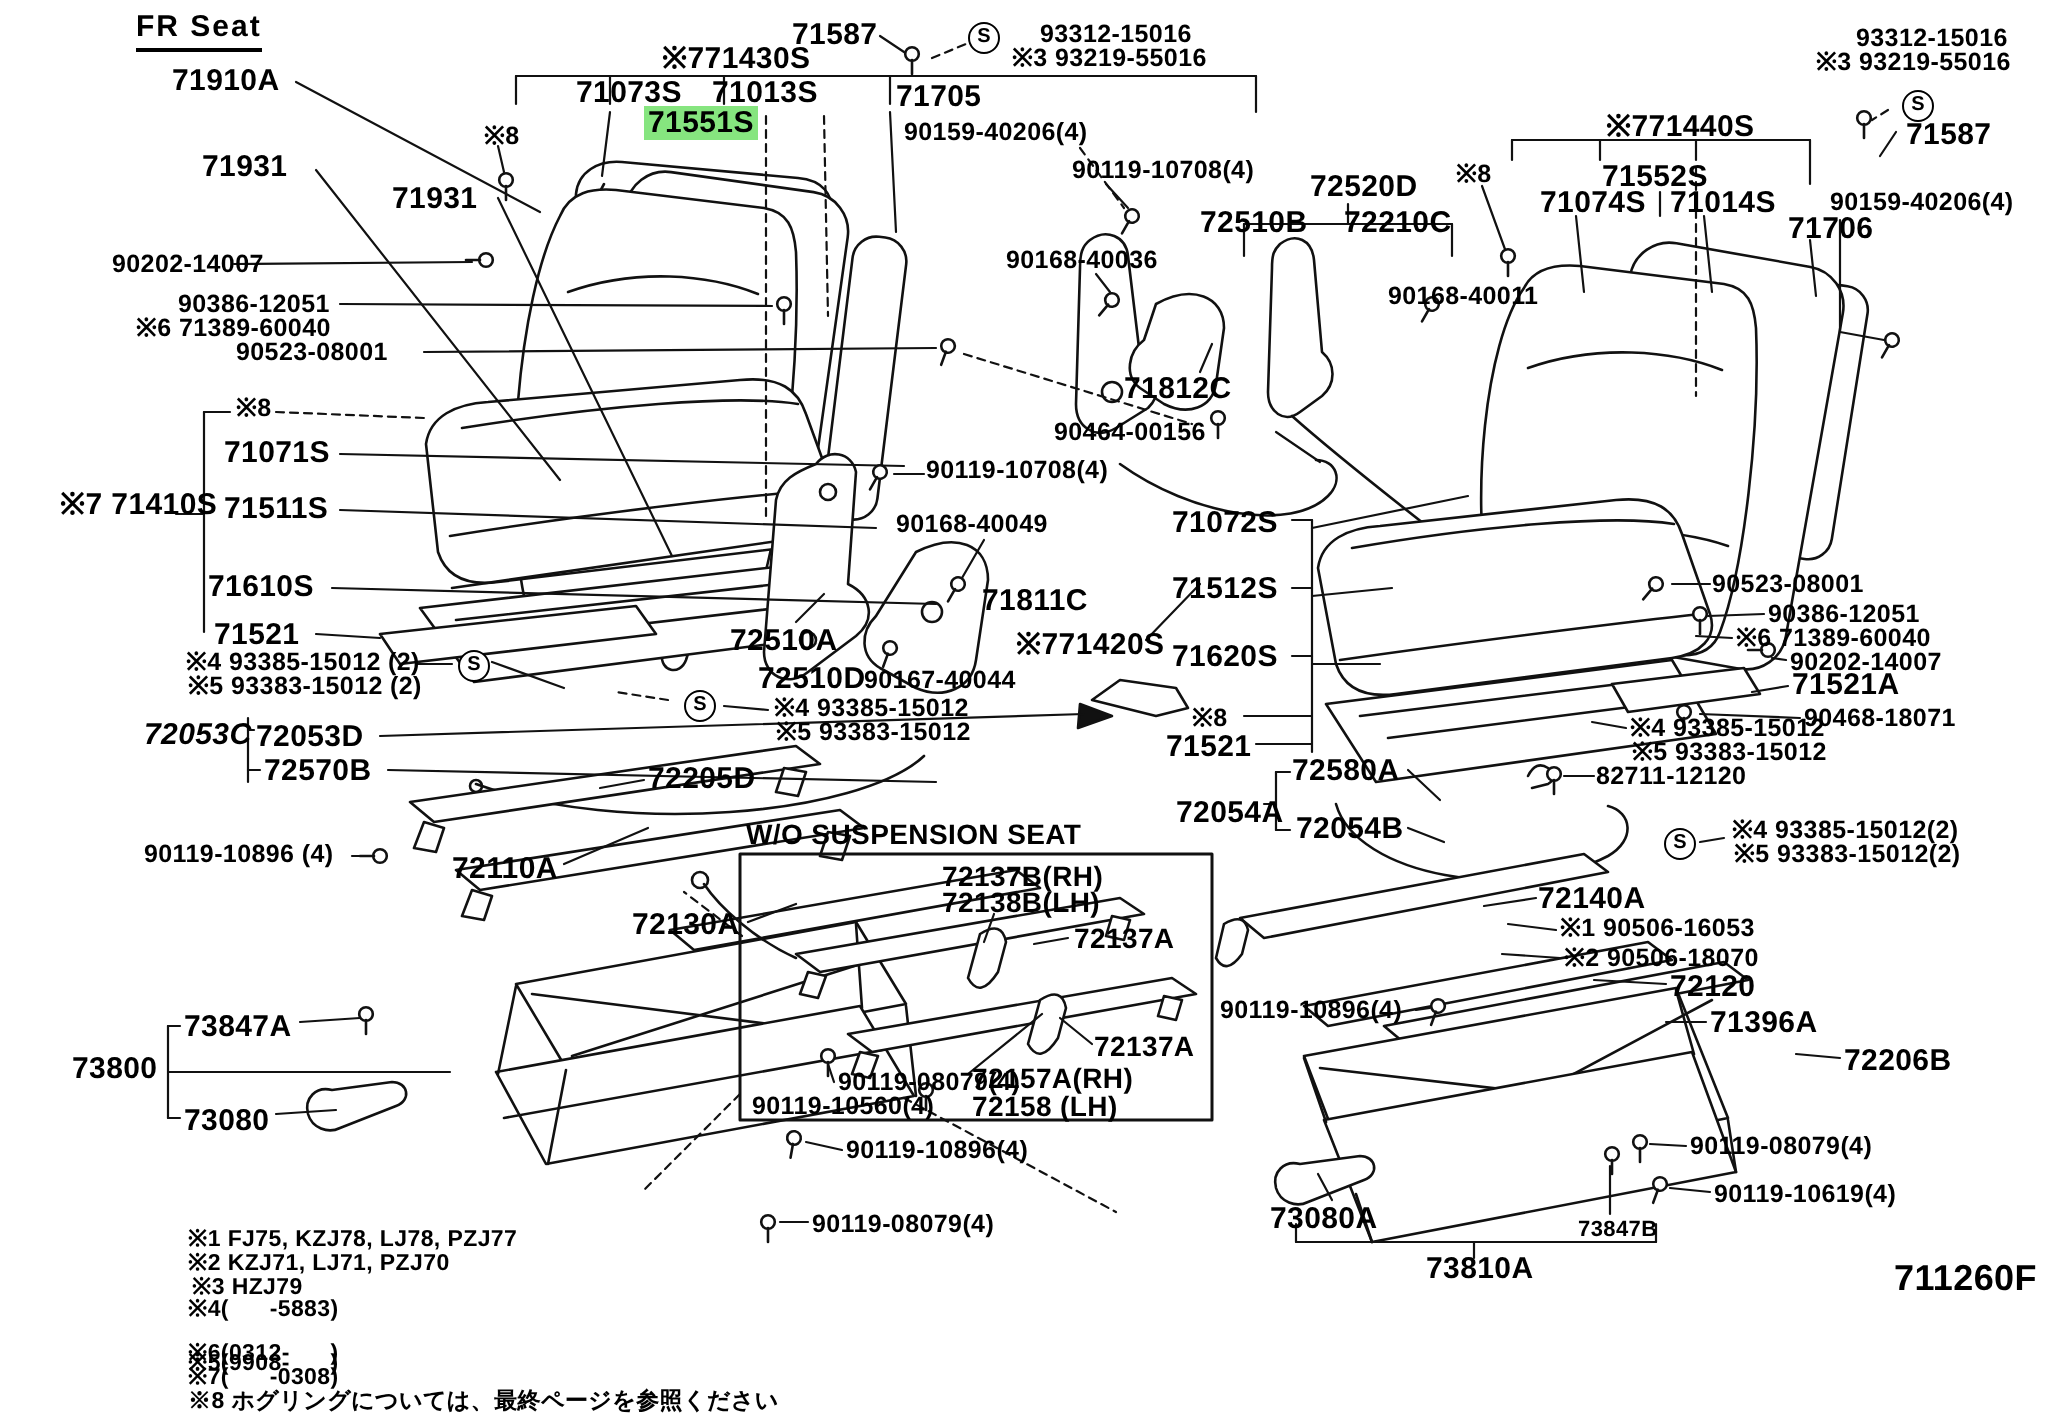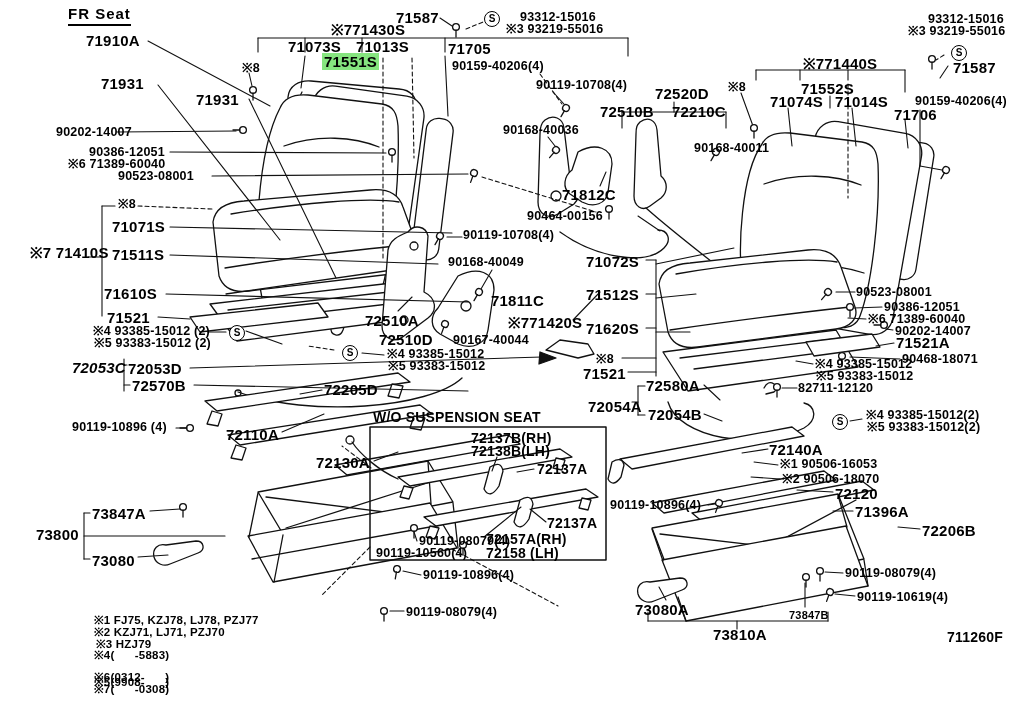--- a/index.html
+++ b/index.html
@@ -377,20 +377,21 @@
       <div class="lbl" style="left: 92px; top: 506px; font-size: 15px;">73847A</div>
       <div class="lbl" style="left: 36px; top: 527px; font-size: 15px;">73800</div>
       <div class="lbl" style="left: 92px; top: 553px; font-size: 15px;">73080</div>
       <div class="lbl" style="left: 94px; top: 615px; font-size: 11.5px;">※1 FJ75, KZJ78, LJ78, PZJ77</div>
       <div class="lbl" style="left: 94px; top: 627px; font-size: 11.5px;">※2 KZJ71, LJ71, PZJ70</div>
       <div class="lbl" style="left: 96px; top: 639px; font-size: 11.5px;">※3 HZJ79</div>
       <div class="lbl" style="left: 94px; top: 650px; font-size: 11.5px;">※4(      -5883)</div>
       <div class="lbl" style="left: 94px; top: 661px; font-size: 11.5px; margin-top: 16px;">※5(9908-      )</div>
       <div class="lbl" style="left: 94px; top: 672px; font-size: 11.5px;">※6(0312-      )</div>
       <div class="lbl" style="left: 94px; top: 684px; font-size: 11.5px;">※7(      -0308)</div>
+      <div class="lbl" style="left: 94px; top: 696px; font-size: 11.5px;">※8 ホグリングについては、最終ページを参照ください</div>
       <div class="lbl" style="left: 396px; top: 10px; font-size: 15px;">71587</div>
       <div class="lbl" style="left: 331px; top: 22px; font-size: 15px;">※771430S</div>
       <div class="lbl" style="left: 288px; top: 39px; font-size: 15px;">71073S</div>
       <div class="lbl" style="left: 356px; top: 39px; font-size: 15px;">71013S</div>
       <div class="lbl" style="left: 408px; top: 41px; font-size: 15px; margin-left: 40px;">71705</div>
       <div class="lbl hl" style="left: 322px; top: 53px; font-size: 15px; background: rgb(134, 229, 127);">71551S</div>
       <div class="lbl" style="left: 452px; top: 60px; font-size: 12.5px;">90159-40206(4)</div>
       <div class="lbl" style="left: 520px; top: 11px; font-size: 12.5px;">93312-15016</div>
       <div class="lbl" style="left: 506px; top: 23px; font-size: 12.5px;">※3 93219-55016</div>
       <div class="lbl" style="left: 242px; top: 62px; font-size: 12.5px;">※8</div>
@@ -400,21 +401,21 @@
       <div class="lbl" style="left: 672px; top: 104px; font-size: 15px;">72210C</div>
       <div class="lbl" style="left: 503px; top: 124px; font-size: 12.5px;">90168-40036</div>
       <div class="lbl" style="left: 694px; top: 142px; font-size: 12.5px;">90168-40011</div>
       <div class="lbl" style="left: 562px; top: 187px; font-size: 15px;">71812C</div>
       <div class="lbl" style="left: 527px; top: 210px; font-size: 12.5px;">90464-00156</div>
       <div class="lbl" style="left: 463px; top: 229px; font-size: 12.5px;">90119-10708(4)</div>
       <div class="lbl" style="left: 448px; top: 256px; font-size: 12.5px;">90168-40049</div>
       <div class="lbl" style="left: 491px; top: 293px; font-size: 15px;">71811C</div>
       <div class="lbl" style="left: 365px; top: 313px; font-size: 15px;">72510A</div>
       <div class="lbl" style="left: 379px; top: 332px; font-size: 15px;">72510D</div>
-      <div class="lbl" style="left: 432px; top: 334px; font-size: 12.5px; padding-left: 21px;">90167-40044</div>
+      <div class="lbl" style="left: 432px; top: 334px; font-size: 12.5px;">90167-40044</div>
       <div class="lbl" style="left: 387px; top: 348px; font-size: 12.5px;">※4 93385-15012</div>
       <div class="lbl" style="left: 388px; top: 360px; font-size: 12.5px;">※5 93383-15012</div>
       <div class="lbl" style="left: 508px; top: 315px; font-size: 15px;">※771420S</div>
       <div class="lbl" style="left: 586px; top: 254px; font-size: 15px;">71072S</div>
       <div class="lbl" style="left: 586px; top: 287px; font-size: 15px;">71512S</div>
       <div class="lbl" style="left: 586px; top: 321px; font-size: 15px;">71620S</div>
       <div class="lbl" style="left: 596px; top: 353px; font-size: 12.5px;">※8</div>
       <div class="lbl" style="left: 583px; top: 366px; font-size: 15px;">71521</div>
       <div class="lbl" style="left: 646px; top: 378px; font-size: 15px;">72580A</div>
       <div class="lbl" style="left: 588px; top: 399px; font-size: 15px;">72054A</div>
@@ -445,21 +446,21 @@
       <div class="lbl" style="left: 782px; top: 473px; font-size: 12.5px;">※2 90506-18070</div>
       <div class="lbl" style="left: 835px; top: 486px; font-size: 15px;">72120</div>
       <div class="lbl" style="left: 610px; top: 499px; font-size: 12.5px;">90119-10896(4)</div>
       <div class="lbl" style="left: 855px; top: 504px; font-size: 15px;">71396A</div>
       <div class="lbl" style="left: 922px; top: 523px; font-size: 15px;">72206B</div>
       <div class="lbl" style="left: 845px; top: 567px; font-size: 12.5px;">90119-08079(4)</div>
       <div class="lbl" style="left: 857px; top: 591px; font-size: 12.5px;">90119-10619(4)</div>
       <div class="lbl" style="left: 635px; top: 602px; font-size: 15px;">73080A</div>
       <div class="lbl" style="left: 789px; top: 610px; font-size: 11px;">73847B</div>
       <div class="lbl" style="left: 713px; top: 627px; font-size: 15px;">73810A</div>
-      <div class="lbl" style="left: 947px; top: 630px; font-size: 14px;">711260F</div>
+      <div class="lbl" style="left: 947px; top: 630px; font-size: 18px;">711260F</div>
       <div class="lbl" style="left: 373px; top: 410px; font-size: 14px;">W/O SUSPENSION SEAT</div>
       <div class="lbl" style="left: 471px; top: 431px; font-size: 14px;">72137B(RH)</div>
       <div class="lbl" style="left: 471px; top: 444px; font-size: 14px;">72138B(LH)</div>
       <div class="lbl" style="left: 537px; top: 462px; font-size: 14px;">72137A</div>
       <div class="lbl" style="left: 547px; top: 516px; font-size: 14px;">72137A</div>
       <div class="lbl" style="left: 419px; top: 535px; font-size: 12.5px;">90119-08079(4)</div>
       <div class="lbl" style="left: 486px; top: 532px; font-size: 14px;">72157A(RH)</div>
       <div class="lbl" style="left: 486px; top: 546px; font-size: 14px;">72158 (LH)</div>
       <div class="lbl" style="left: 376px; top: 547px; font-size: 12.5px;">90119-10560(4)</div>
       <div class="lbl" style="left: 423px; top: 569px; font-size: 12.5px;">90119-10896(4)</div>

